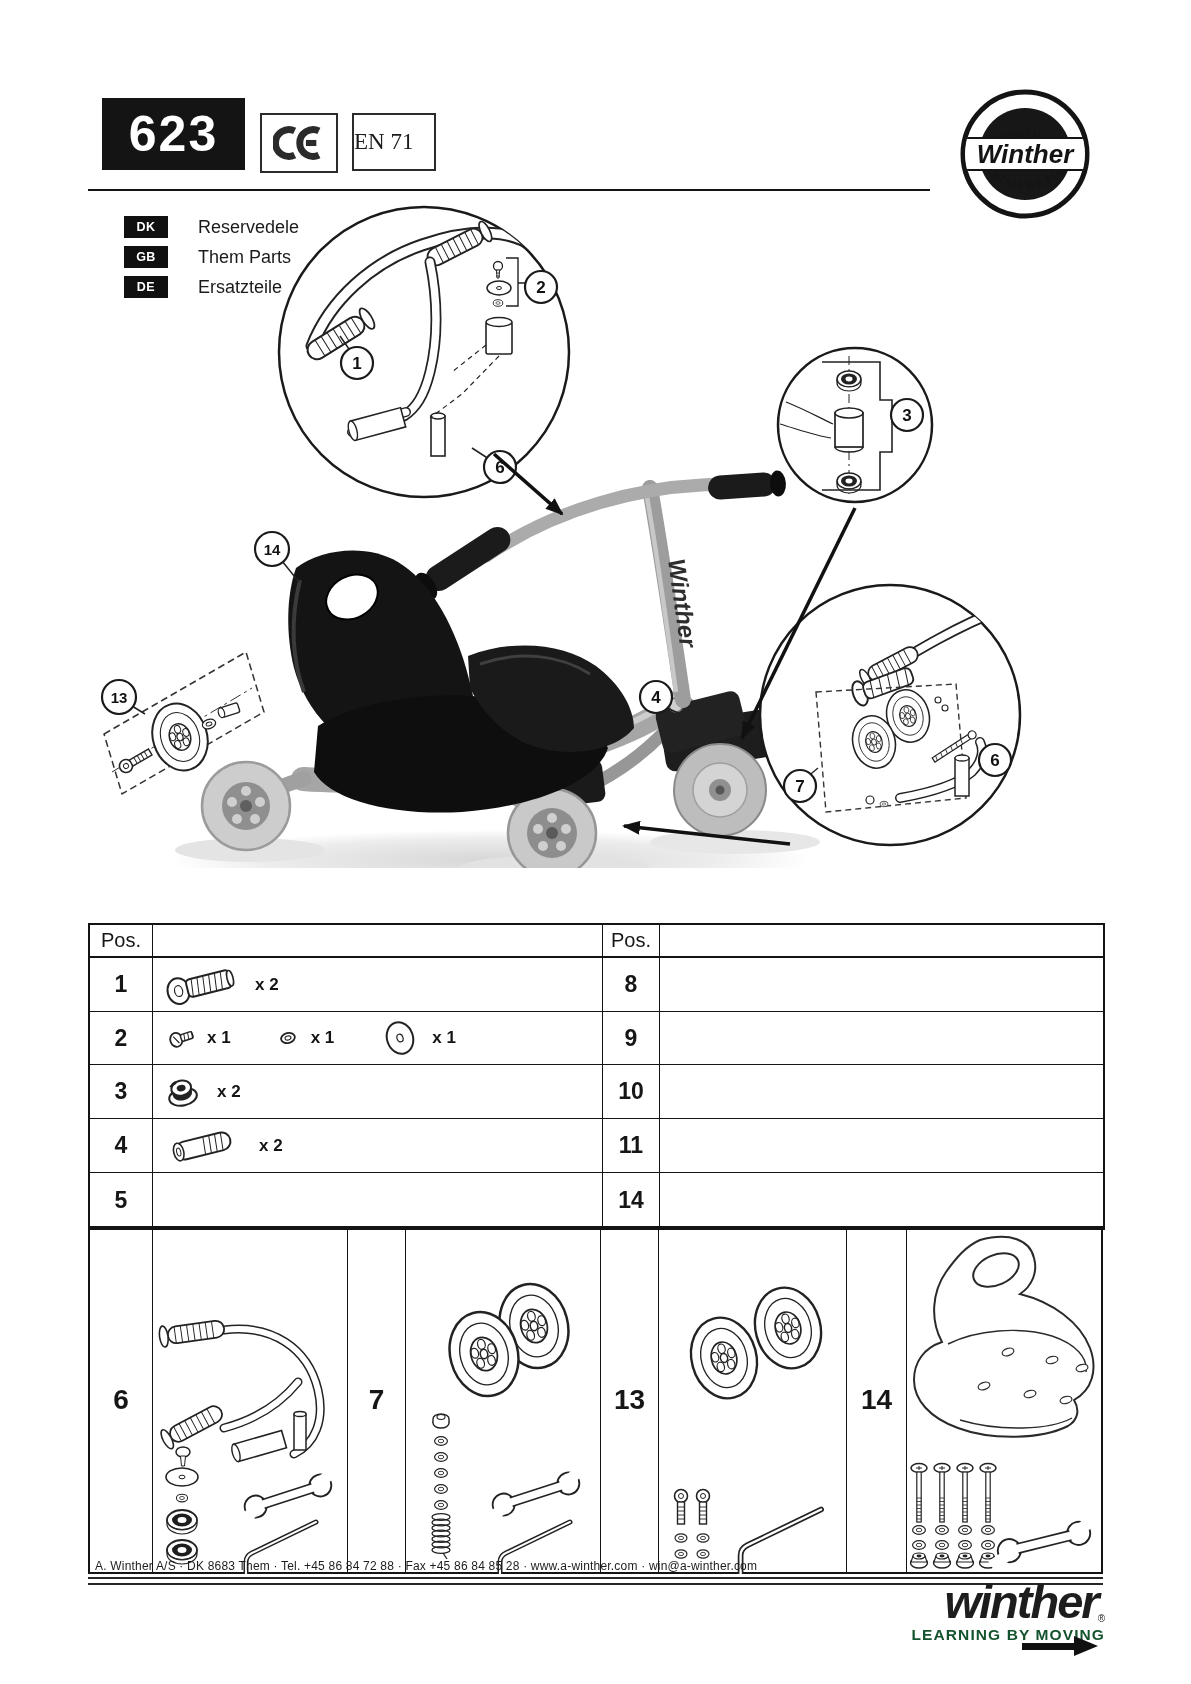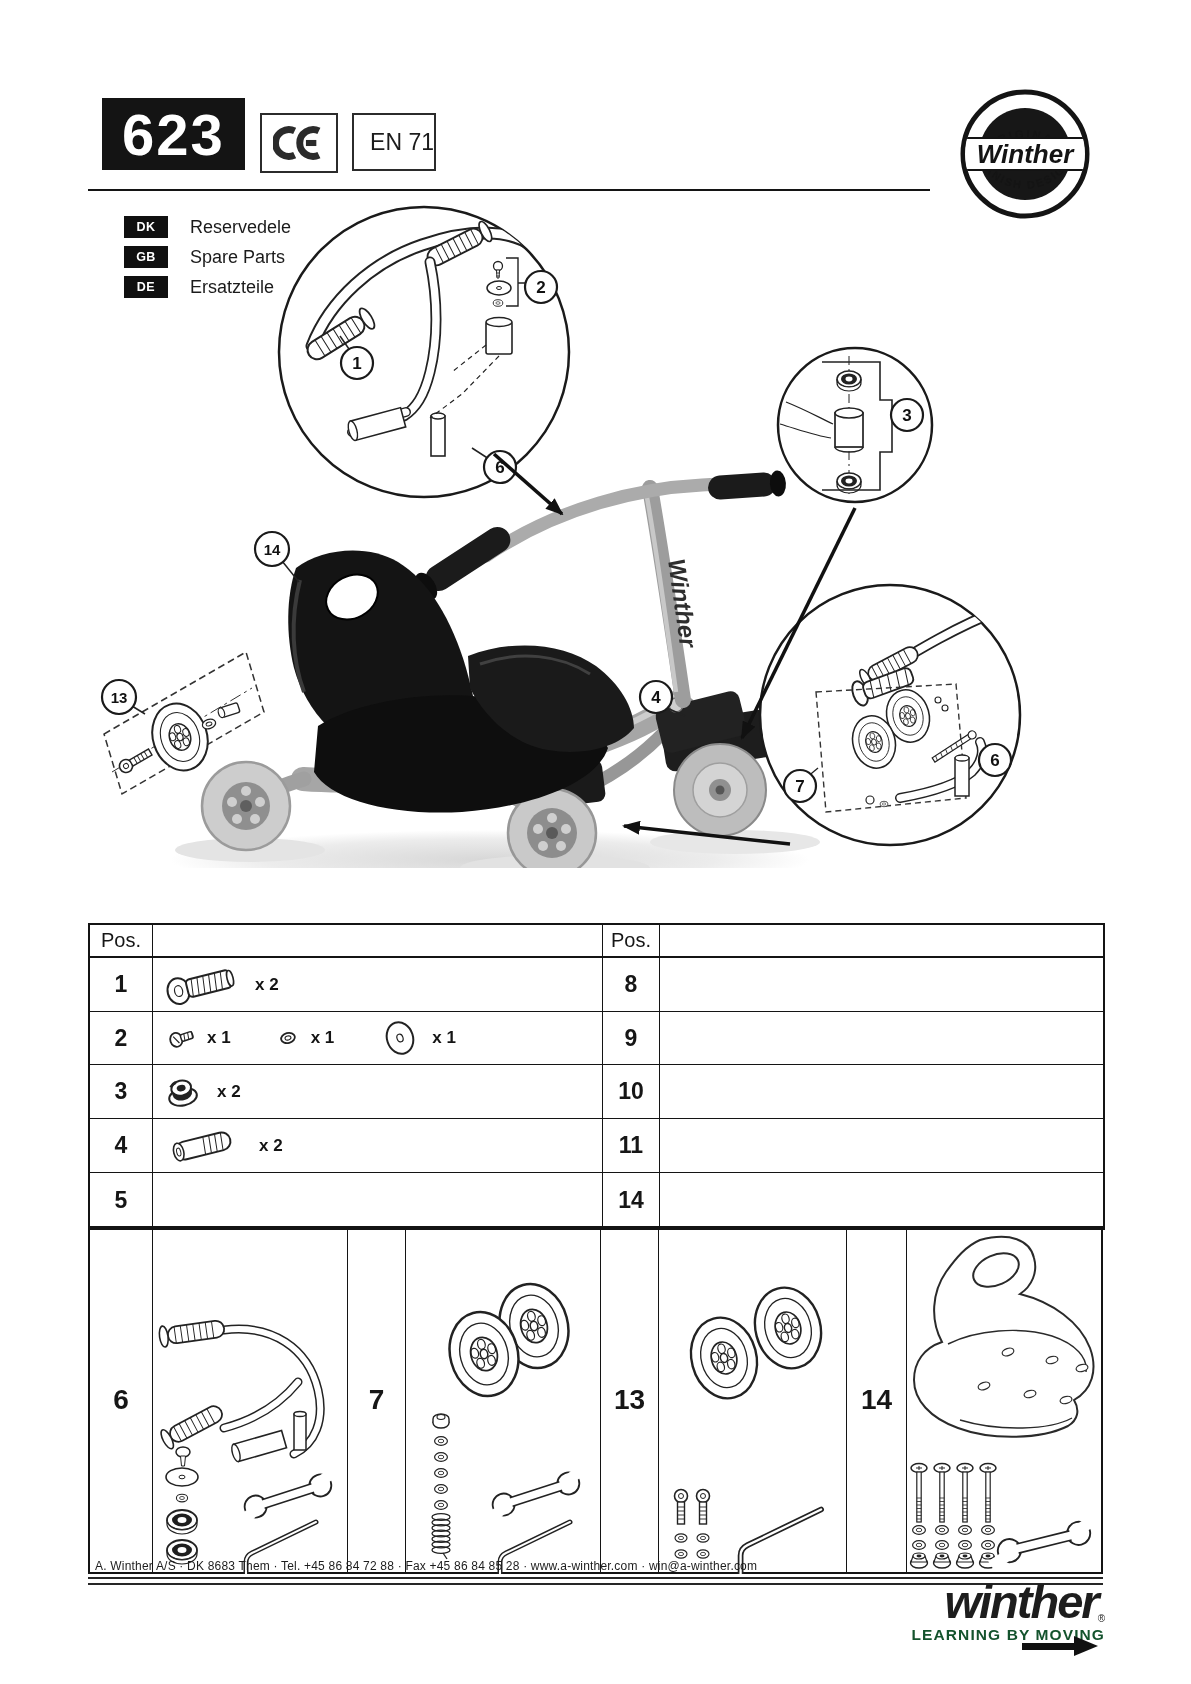--- a/index.html
+++ b/index.html
@@ -2,31 +2,31 @@
 <html><head>
 <meta charset="utf-8">
 <style>
   html,body{margin:0;padding:0;background:#fff;}
   .page{position:relative;width:1191px;height:1684px;background:#fff;overflow:hidden;
         font-family:"Liberation Sans",sans-serif;color:#161616;}
   .abs{position:absolute;}
   
   .product-box{left:102px;top:98px;width:143px;height:72px;background:#141414;
     display:flex;align-items:center;justify-content:center;}
-  .product-box span{color:#fff;font-size:58px;font-weight:bold;letter-spacing:2px;}
+  .product-box span{color:#fff;font-size:50px;font-weight:bold;letter-spacing:2px;}
   .ce-box{left:260px;top:113px;width:74px;height:56px;border:2px solid #2b2b2b;
     display:flex;align-items:center;justify-content:center;}
   .en-box{left:352px;top:113px;width:80px;height:54px;border:2px solid #2b2b2b;
-    display:flex;align-items:center;justify-content:flex-end;font-size:23px;color:#1c1c1c;}
+    display:flex;align-items:center;justify-content:flex-start;font-size:23px;color:#1c1c1c;font-family:Liberation Serif, serif;}
   .header-rule{left:88px;top:189px;width:842px;border-top:2.5px solid #141414;}
   .langs{left:124px;top:216px;}
   .lang-row{display:flex;align-items:center;margin-bottom:8px;height:22px;}
   .lang-badge{width:44px;height:22px;border-radius:0;background:#101010;color:#fff;
     font-size:12.5px;font-weight:bold;display:flex;align-items:center;justify-content:center;letter-spacing:.5px;}
-  .lang-label{margin-left:22px;font-size:18px;color:#1b1b1b;}
+  .lang-label{margin-left:30px;font-size:18px;color:#1b1b1b;}
   
   .tbl{border:2.2px solid #141414;display:grid;background:transparent;}
   .tbl-upper{left:88px;top:923px;grid-template-columns:63px 450px 57px 443px;
     grid-template-rows:33px 54px 53px 54px 54px 55px;}
   .tbl-lower{left:88px;top:1226px;grid-template-columns:63px 195px 58px 195px 58px 188px 60px 194px;
     grid-template-rows:344px;}
   .cell{border-right:1.6px solid #141414;border-bottom:1.6px solid #141414;
     display:flex;align-items:center;box-sizing:border-box;}
   .cell.last-col{border-right:none;}
   .cell.last-row{border-bottom:none;}
@@ -93,21 +93,21 @@
     <text x="0" y="9" text-anchor="middle" font-size="26" font-weight="bold" font-style="italic" fill="#141414">Winther</text>
   </svg>
 
   <div class="abs langs">
     <div class="lang-row">
       <span class="lang-badge">DK</span>
       <span class="lang-label">Reservedele</span>
     </div>
     <div class="lang-row">
       <span class="lang-badge">GB</span>
-      <span class="lang-label">Spare Parts</span>
+      <span class="lang-label">Them Parts</span>
     </div>
     <div class="lang-row">
       <span class="lang-badge">DE</span>
       <span class="lang-label">Ersatzteile</span>
     </div>
   </div>
 
   <svg class="abs" style="left:70px;top:196px;" width="1060" height="672" viewBox="70 196 1060 672">
     <defs>
       <marker id="ah" markerUnits="userSpaceOnUse" markerWidth="18" markerHeight="14" refX="16" refY="7" orient="auto">

